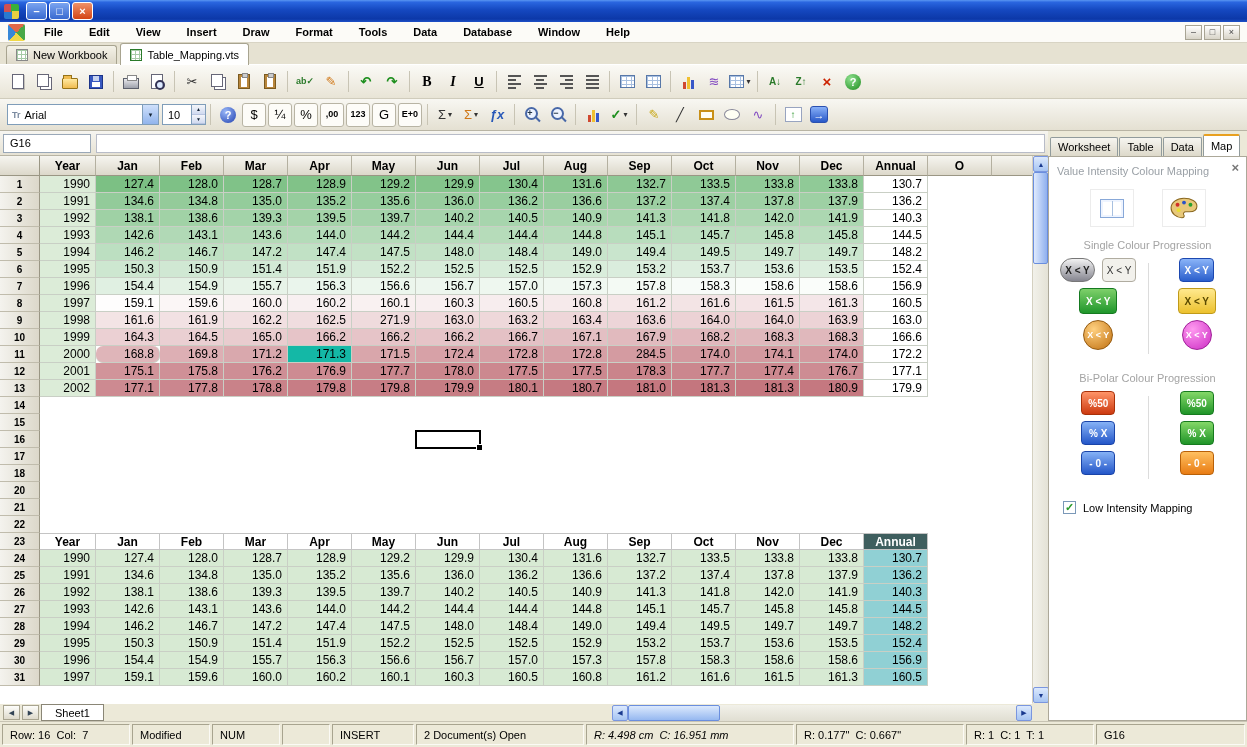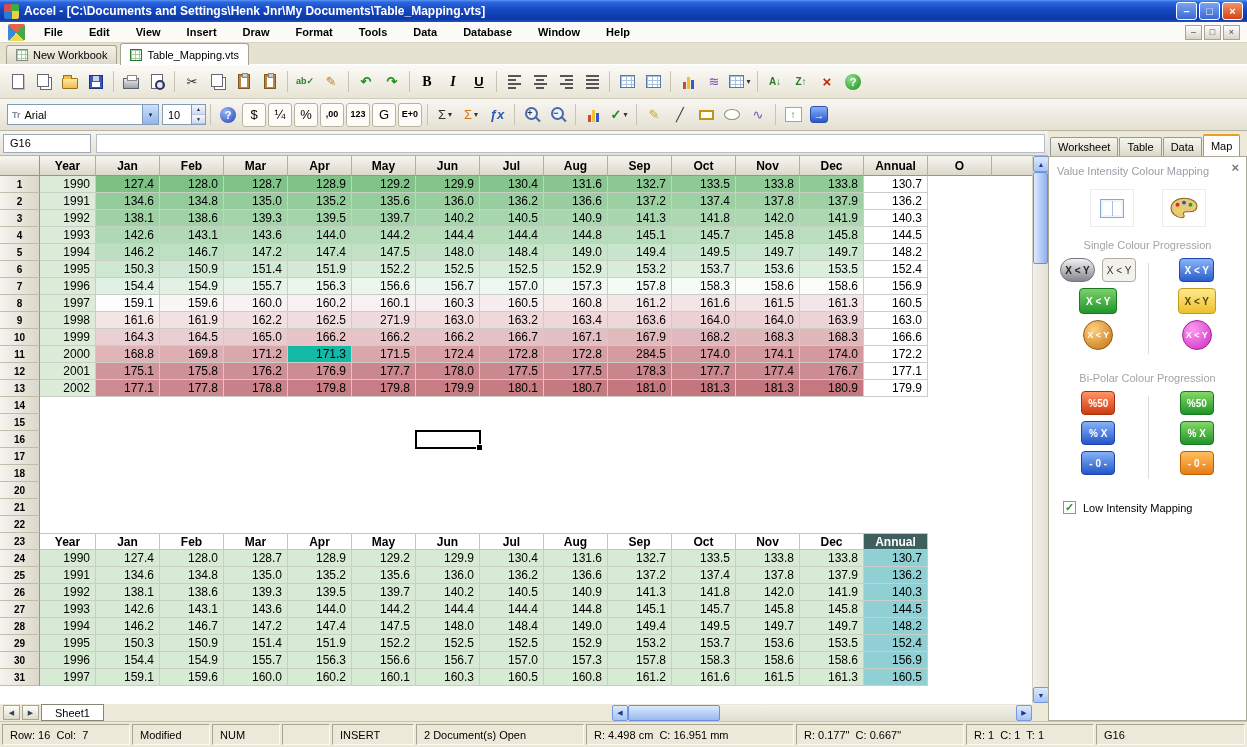--- a/index.html
+++ b/index.html
@@ -188,21 +188,20 @@
 .seg{border:1px solid;border-color:#a8a48f #fbfaf5 #fbfaf5 #a8a48f;display:flex;align-items:center;padding:0 7px;white-space:pre;overflow:hidden;flex:0 0 auto;}
 .seg.last{flex:1;}
 </style>
 </head>
 <body>
 
 <div id="app">
 
   <div id="titlebar">
     <span id="app-icon"></span>
-    <span id="title-text">Accel - [C:\Documents and Settings\Henk Jnr\My Documents\Table_Mapping.vts]</span>
     <span id="win-buttons" style="display:flex">
         <span class="wbtn ">–</span>
         <span class="wbtn ">□</span>
         <span class="wbtn close">×</span>
       </span>
   </div>
 
   <div id="menubar">
     <span id="menu-logo"></span>
     <span id="menu-items" style="display:flex">
@@ -664,21 +663,21 @@
               <span class="c" style="width: 64px; background: rgb(227, 191, 195);">167.1</span>
               <span class="c" style="width: 64px; background: rgb(225, 186, 190);">167.9</span>
               <span class="c" style="width: 64px; background: rgb(225, 184, 189);">168.2</span>
               <span class="c" style="width: 64px; background: rgb(224, 184, 188);">168.3</span>
               <span class="c" style="width: 64px; background: rgb(224, 184, 188);">168.3</span>
               <span class="c" style="width: 64px; background: rgb(255, 255, 255);">166.6</span>
             </div>
             <div class="grow">
               <span class="rh">11</span>
               <span class="c" style="width: 56px; background: rgb(220, 236, 216);">2000</span>
-              <span class="c" style="width: 64px; background: rgb(223, 181, 185);">168.8</span>
+              <span class="c" style="width: 64px; background: rgb(223, 181, 185); border-radius: 7px;">168.8</span>
               <span class="c" style="width: 64px; background: rgb(221, 175, 180);">169.8</span>
               <span class="c" style="width: 64px; background: rgb(217, 168, 173);">171.2</span>
               <span class="c" style="width: 64px; background: #14b8a6;">171.3</span>
               <span class="c" style="width: 64px; background: rgb(217, 166, 171);">171.5</span>
               <span class="c" style="width: 64px; background: rgb(215, 161, 167);">172.4</span>
               <span class="c" style="width: 64px; background: rgb(214, 159, 165);">172.8</span>
               <span class="c" style="width: 64px; background: rgb(214, 159, 165);">172.8</span>
               <span class="c" style="width: 64px; background: rgb(212, 155, 161);">284.5</span>
               <span class="c" style="width: 64px; background: rgb(211, 153, 159);">174.0</span>
               <span class="c" style="width: 64px; background: rgb(211, 153, 159);">174.1</span>
@@ -1005,18 +1004,18 @@
     </div>
   </div>
 
   <div id="statusbar">
       <span class="seg" style="width: 128px;">Row: 16  Col:  7</span>
       <span class="seg" style="width: 78px;">Modified</span>
       <span class="seg" style="width: 68px;">NUM</span>
       <span class="seg" style="width: 48px;"></span>
       <span class="seg" style="width: 82px;">INSERT</span>
       <span class="seg" style="width: 168px;">2 Document(s) Open</span>
-      <span class="seg" style="width: 208px;">R: 4.498 cm  C: 16.951 mm</span>
+      <span class="seg" style="width: 208px; font-style: italic;">R: 4.498 cm  C: 16.951 mm</span>
       <span class="seg" style="width: 168px;">R: 0.177"  C: 0.667"</span>
       <span class="seg" style="width: 128px;">R: 1  C: 1  T: 1</span>
       <span class="seg last">G16</span>
     </div>
 </div>
 
 </body></html>

